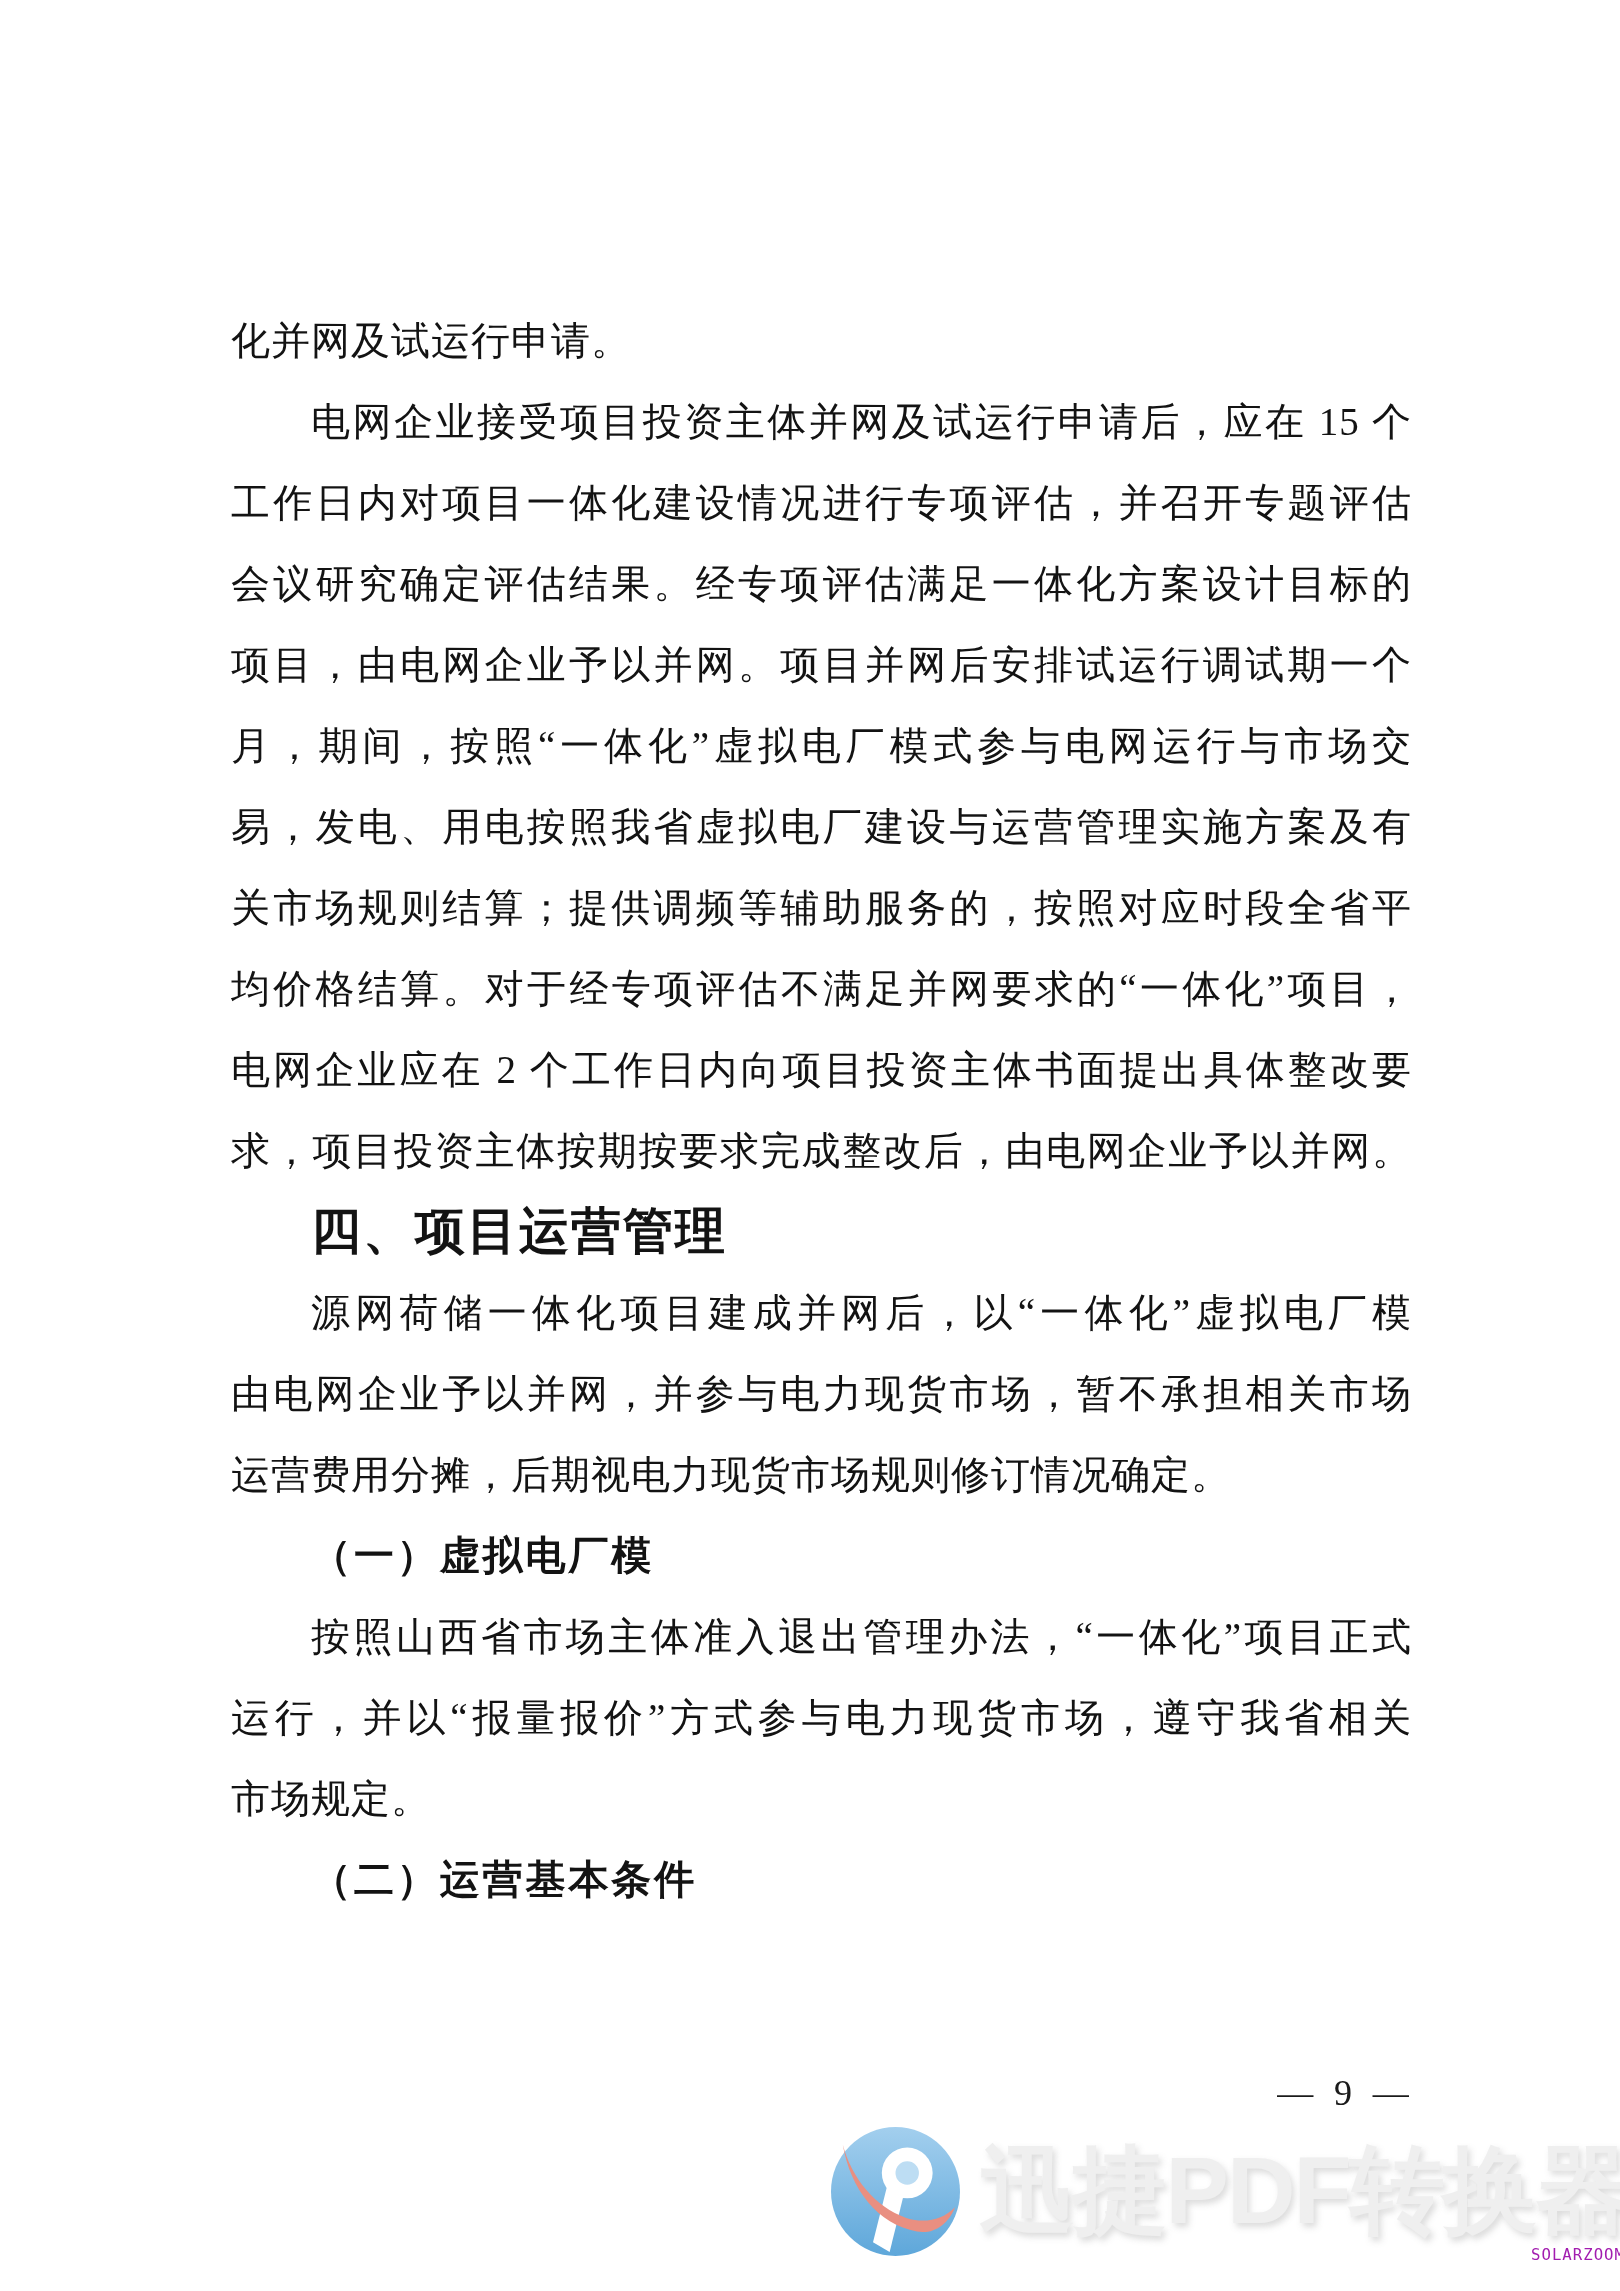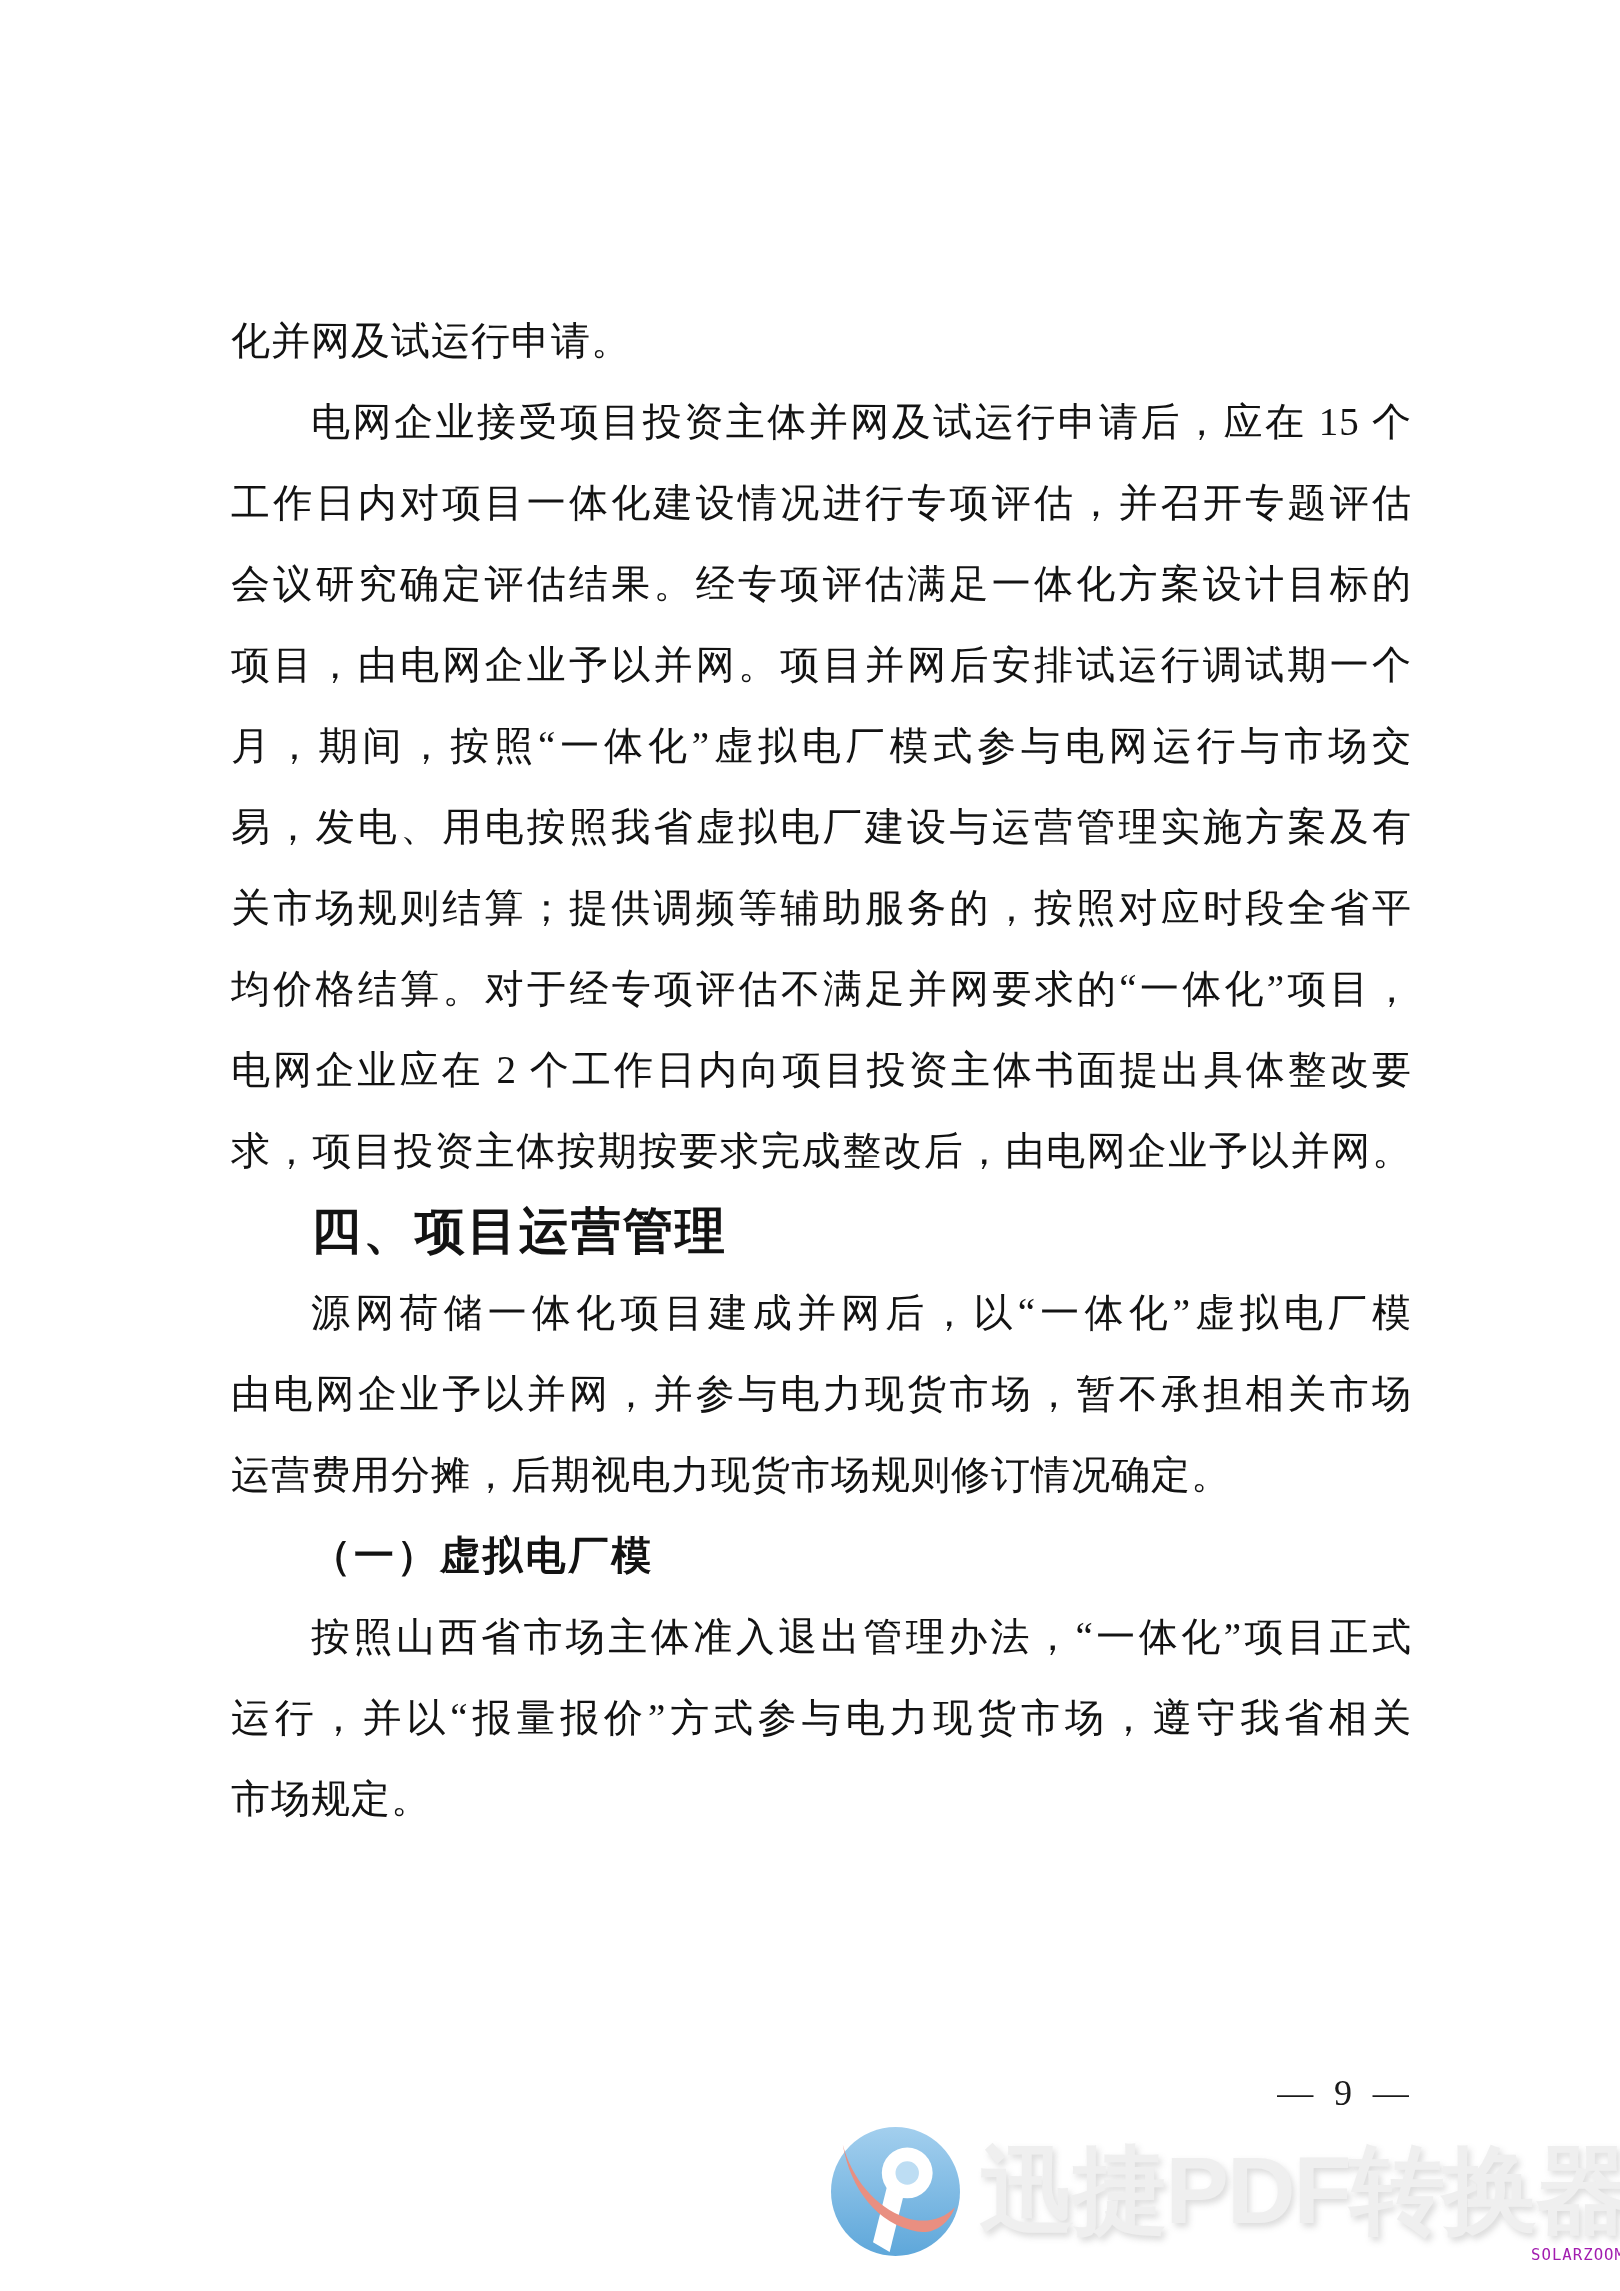--- a/index.html
+++ b/index.html
@@ -104,20 +104,21 @@
     <div class="line">电网企业应在 2 个工作日内向项目投资主体书面提出具体整改要</div>
     <div class="line">求，项目投资主体按期按要求完成整改后，由电网企业予以并网。</div>
     <div class="line h-sans indent last">四、项目运营管理</div>
     <div class="line indent">源网荷储一体化项目建成并网后，以“一体化”虚拟电厂模</div>
     <div class="line">由电网企业予以并网，并参与电力现货市场，暂不承担相关市场</div>
     <div class="line last">运营费用分摊，后期视电力现货市场规则修订情况确定。</div>
     <div class="line h-kai indent last">（一）虚拟电厂模</div>
     <div class="line indent">按照山西省市场主体准入退出管理办法，“一体化”项目正式</div>
     <div class="line">运行，并以“报量报价”方式参与电力现货市场，遵守我省相关</div>
     <div class="line last">市场规定。</div>
+    <div class="line h-kai indent last">（二）运营基本条件</div>
   </main>
 
   <div class="page-number">— 9 —</div>
 
   <div class="watermark">
     <svg class="wm-logo" viewBox="0 0 132 132" xmlns="http://www.w3.org/2000/svg">
       <defs>
         <linearGradient id="wmBlue" x1="0" y1="0" x2="0" y2="1">
           <stop offset="0" stop-color="#a3cfee"></stop>
           <stop offset="1" stop-color="#5ea7da"></stop>

